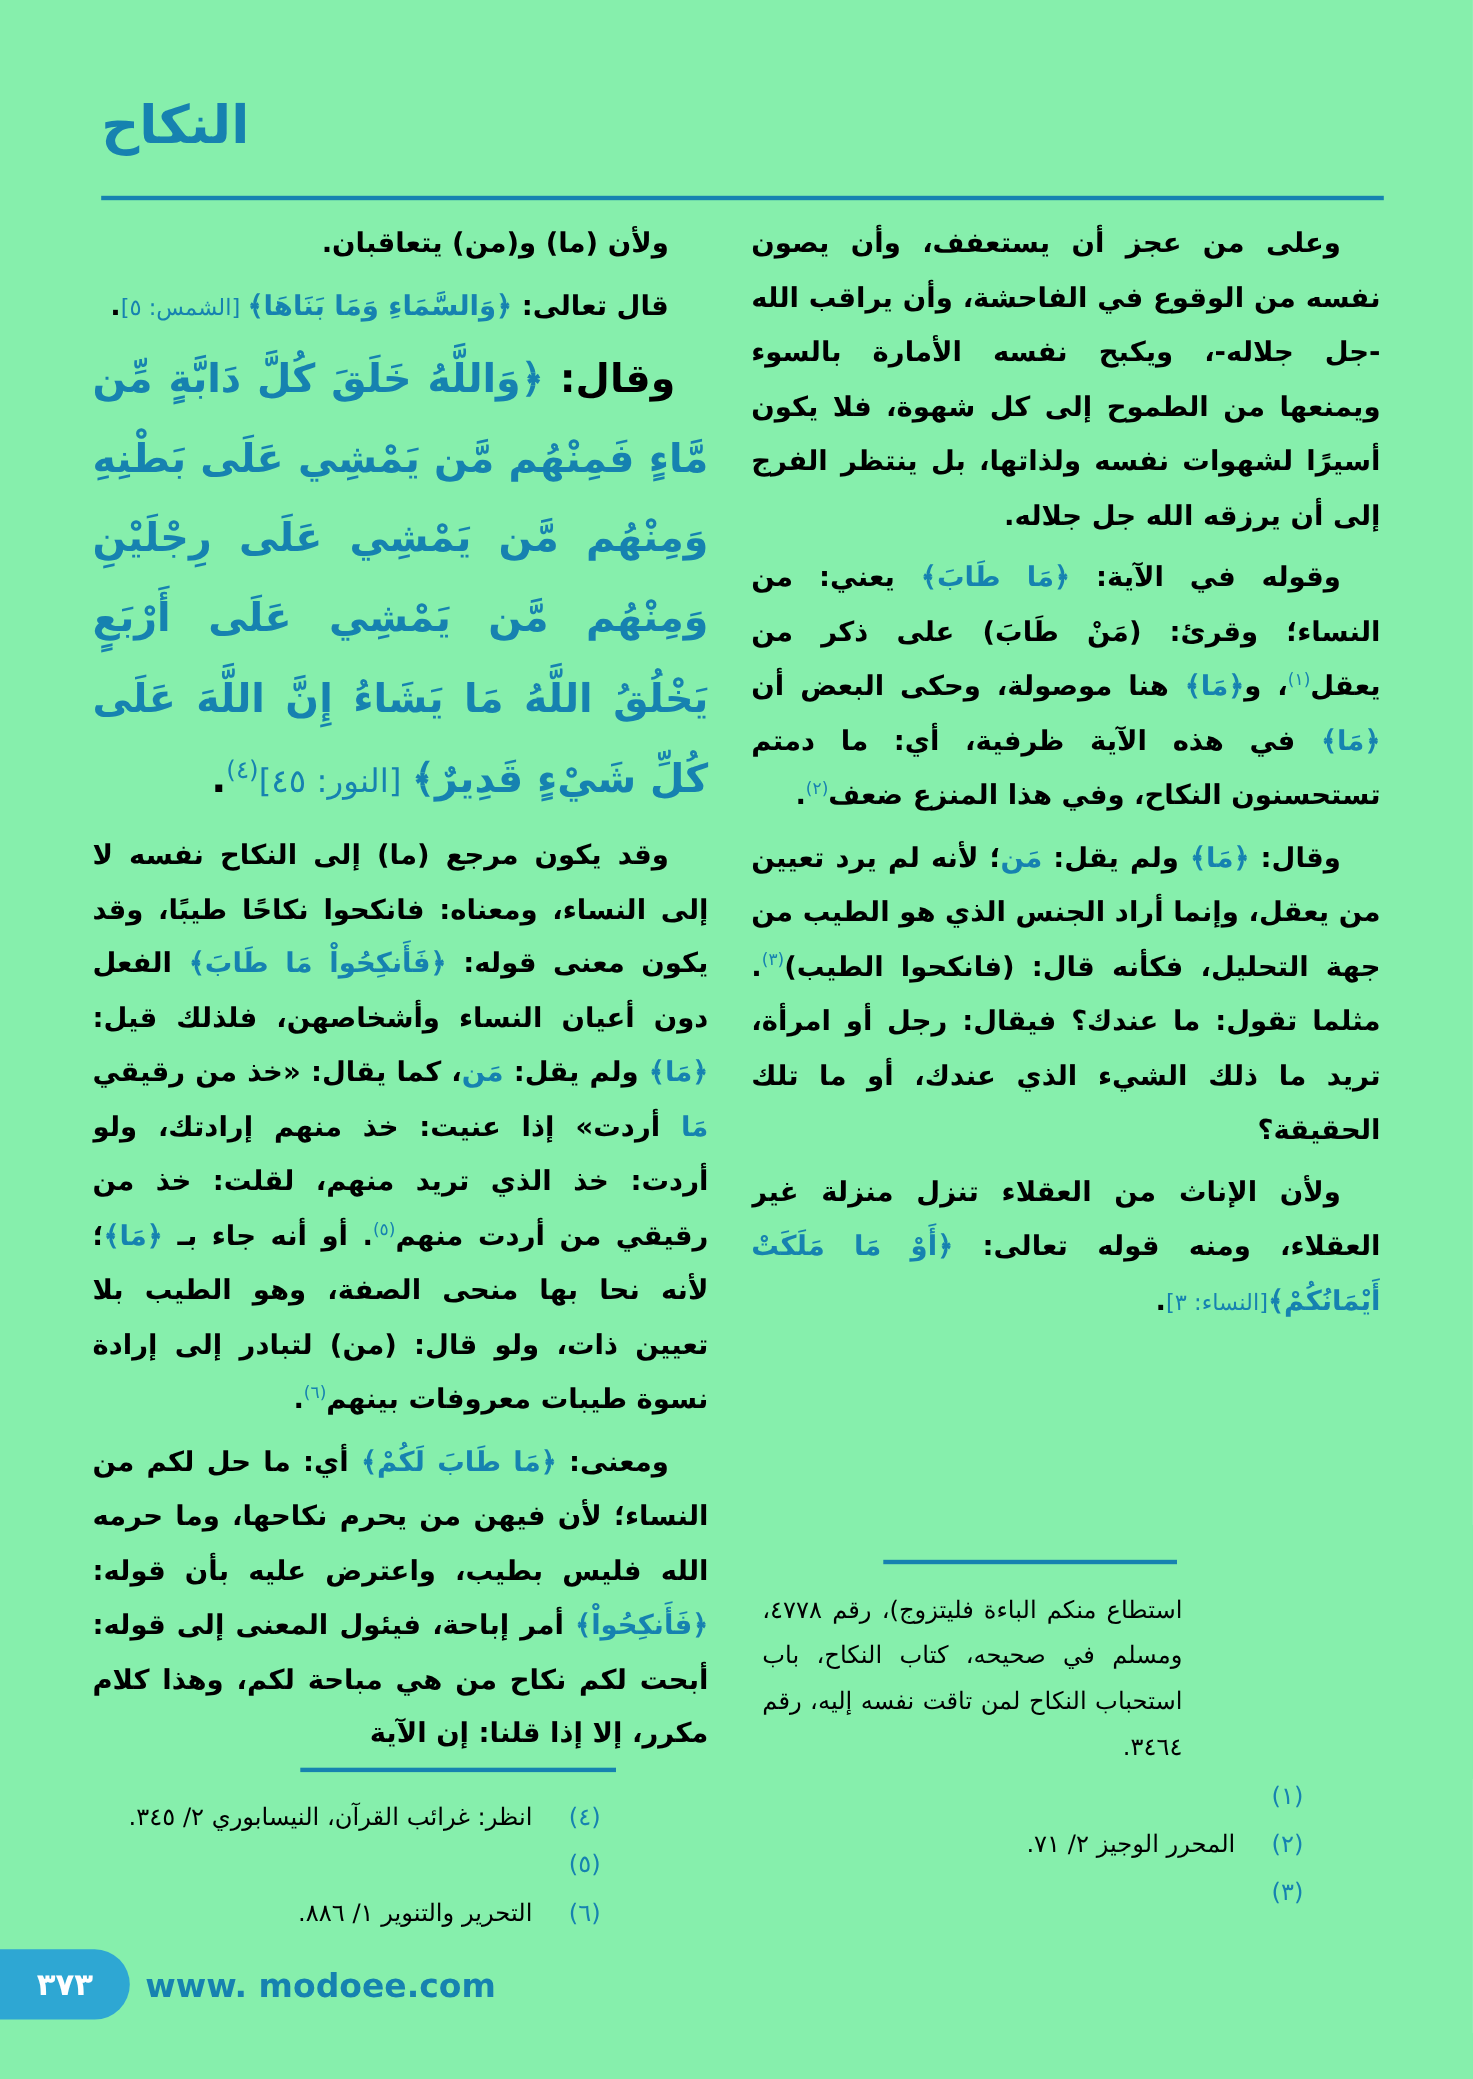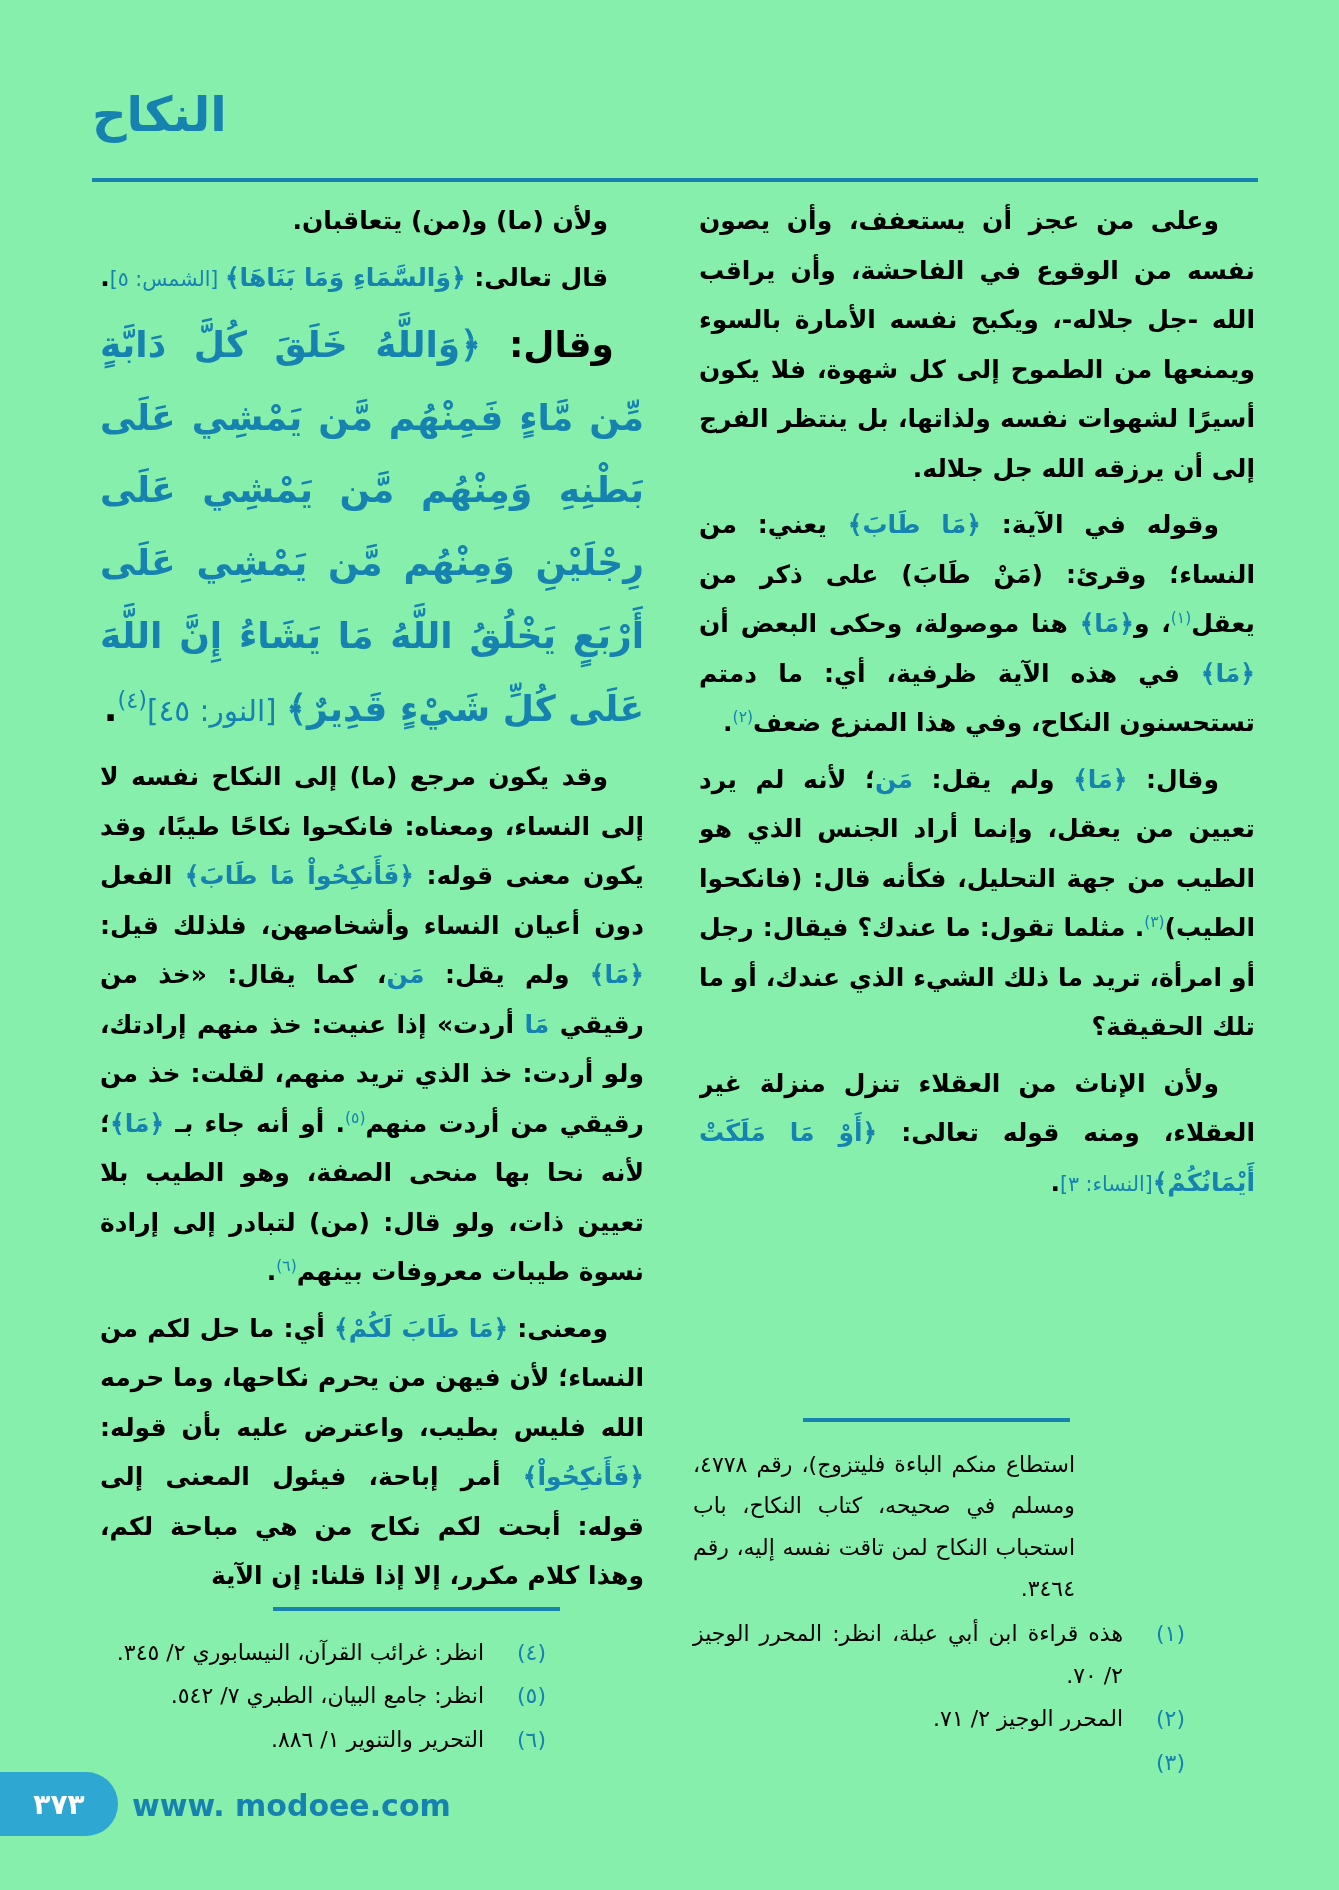--- a/index.html
+++ b/index.html
@@ -27,21 +27,21 @@
     position:absolute;left:92px;top:178px;
     width:1166px;height:4px;background:var(--accent);
   }
   
   .col{position:absolute;top:196px;}
   .col-right{right:84px;width:572px;height:1694px;}
   .col-left{left:84px;width:560px;height:1694px;}
   .col-body{
     overflow:hidden;
     text-align:justify;
-    font-size:25px;line-height:1.98;font-weight:700;margin-left:16px;
+    font-size:25px;line-height:1.98;font-weight:700;
   }
   .col-right .col-body{max-height:1215px;}
   .col-left  .col-body{max-height:1400px;}
   .para{margin:0 0 7px 0;text-indent:36px;}
   .para.verse{font-size:36px;line-height:2.02;text-indent:30px;}
   .seg-n{color:var(--ink);}
   .seg-q{color:var(--accent);}
   .seg-m{color:var(--accent);}
   .seg-ref{color:var(--accent);font-size:0.82em;font-weight:400;}
   .seg-sup{color:var(--accent);font-size:0.62em;vertical-align:super;font-weight:400;}
@@ -88,21 +88,20 @@
         <p class="para"><span class="seg-n">وعلى من عجز أن يستعفف، وأن يصون نفسه من الوقوع في الفاحشة، وأن يراقب الله -جل جلاله-، ويكبح نفسه الأمارة بالسوء ويمنعها من الطموح إلى كل شهوة، فلا يكون أسيرًا لشهوات نفسه ولذاتها، بل ينتظر الفرج إلى أن يرزقه الله جل جلاله.</span></p>
         <p class="para"><span class="seg-n">وقوله في الآية: </span><span class="seg-q">﴿مَا طَابَ﴾</span><span class="seg-n"> يعني: من النساء؛ وقرئ: (مَنْ طَابَ) على ذكر من يعقل</span><span class="seg-sup">(١)</span><span class="seg-n">، و</span><span class="seg-q">﴿مَا﴾</span><span class="seg-n"> هنا موصولة، وحكى البعض أن </span><span class="seg-q">﴿مَا﴾</span><span class="seg-n"> في هذه الآية ظرفية، أي: ما دمتم تستحسنون النكاح، وفي هذا المنزع ضعف</span><span class="seg-sup">(٢)</span><span class="seg-n">.</span></p>
         <p class="para"><span class="seg-n">وقال: </span><span class="seg-q">﴿مَا﴾</span><span class="seg-n"> ولم يقل: </span><span class="seg-m">مَن</span><span class="seg-n">؛ لأنه لم يرد تعيين من يعقل، وإنما أراد الجنس الذي هو الطيب من جهة التحليل، فكأنه قال: (فانكحوا الطيب)</span><span class="seg-sup">(٣)</span><span class="seg-n">. مثلما تقول: ما عندك؟ فيقال: رجل أو امرأة، تريد ما ذلك الشيء الذي عندك، أو ما تلك الحقيقة؟</span></p>
         <p class="para"><span class="seg-n">ولأن الإناث من العقلاء تنزل منزلة غير العقلاء، ومنه قوله تعالى: </span><span class="seg-q">﴿أَوْ مَا مَلَكَتْ أَيْمَانُكُمْ﴾</span><span class="seg-ref">[النساء: ٣]</span><span class="seg-n">.</span></p>
       </div>
     <div class="fn-sep"></div>
     <div class="fn-block">
         <p class="fn-cont">استطاع منكم الباءة فليتزوج)، رقم ٤٧٧٨، ومسلم في صحيحه، كتاب النكاح، باب استحباب النكاح لمن تاقت نفسه إليه، رقم ٣٤٦٤.</p>
         <div class="fn-item">
           <span class="fn-marker">(١)</span>
-          <span class="fn-text">هذه قراءة ابن أبي عبلة، انظر: المحرر الوجيز ٢/ ٧٠.</span>
         </div>
         <div class="fn-item">
           <span class="fn-marker">(٢)</span>
           <span class="fn-text">المحرر الوجيز ٢/ ٧١.</span>
         </div>
         <div class="fn-item">
           <span class="fn-marker">(٣)</span>
         </div>
       </div>
   </div>
@@ -116,21 +115,20 @@
         <p class="para"><span class="seg-n">ومعنى: </span><span class="seg-q">﴿مَا طَابَ لَكُمْ﴾</span><span class="seg-n"> أي: ما حل لكم من النساء؛ لأن فيهن من يحرم نكاحها، وما حرمه الله فليس بطيب، واعترض عليه بأن قوله: </span><span class="seg-q">﴿فَأَنكِحُواْ﴾</span><span class="seg-n"> أمر إباحة، فيئول المعنى إلى قوله: أبحت لكم نكاح من هي مباحة لكم، وهذا كلام مكرر، إلا إذا قلنا: إن الآية</span></p>
       </div>
     <div class="fn-sep"></div>
     <div class="fn-block">
         <div class="fn-item">
           <span class="fn-marker">(٤)</span>
           <span class="fn-text">انظر: غرائب القرآن، النيسابوري ٢/ ٣٤٥.</span>
         </div>
         <div class="fn-item">
           <span class="fn-marker">(٥)</span>
-          <span class="fn-text">انظر: جامع البيان، الطبري ٧/ ٥٤٢.</span>
         </div>
         <div class="fn-item">
           <span class="fn-marker">(٦)</span>
           <span class="fn-text">التحرير والتنوير ١/ ٨٨٦.</span>
         </div>
       </div>
   </div>
 
   <div class="page-badge">
     <span>٣٧٣</span>

